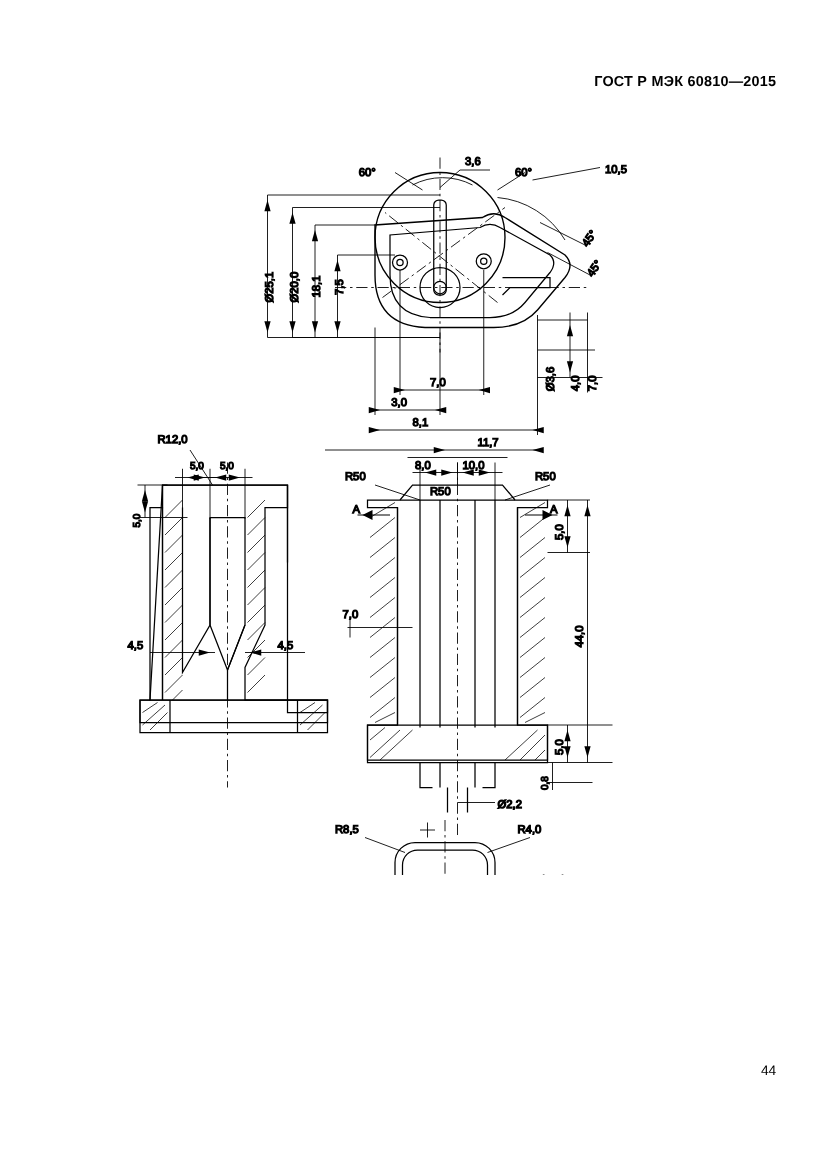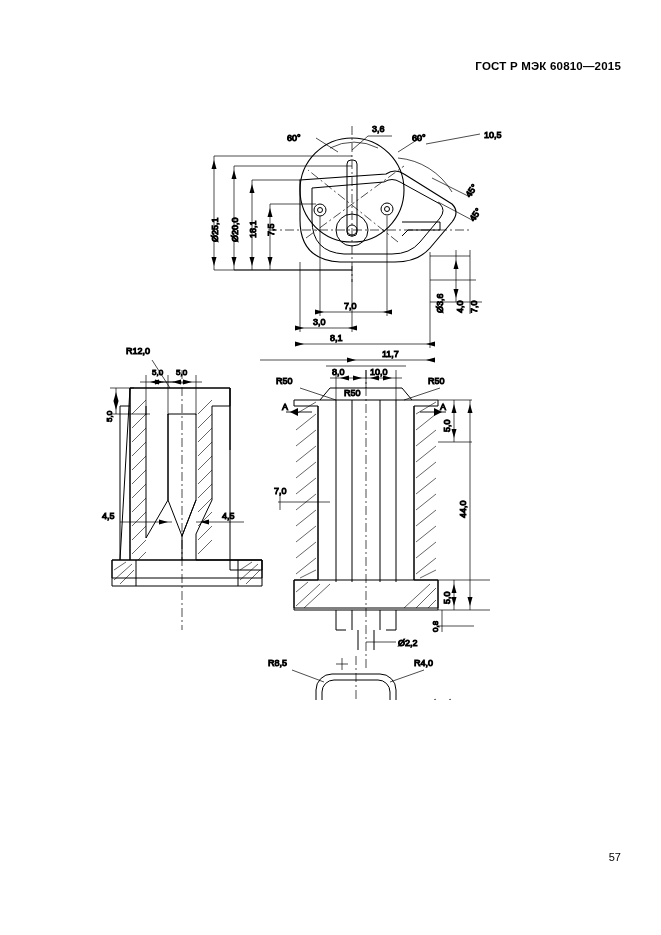--- a/index.html
+++ b/index.html
@@ -428,15 +428,15 @@
           <text class="dim" x="414" y="596">R4,0</text>
           <text class="dim" x="272" y="678">R2,3</text>
           <text class="dim" x="432" y="636">A—A</text>
         </g>
 
       </g>
     </svg>
   </div>
 
 
-  <div class="page-number">57</div>
+  <div class="page-number">44</div>
 
 </div>
 
 </body></html>

